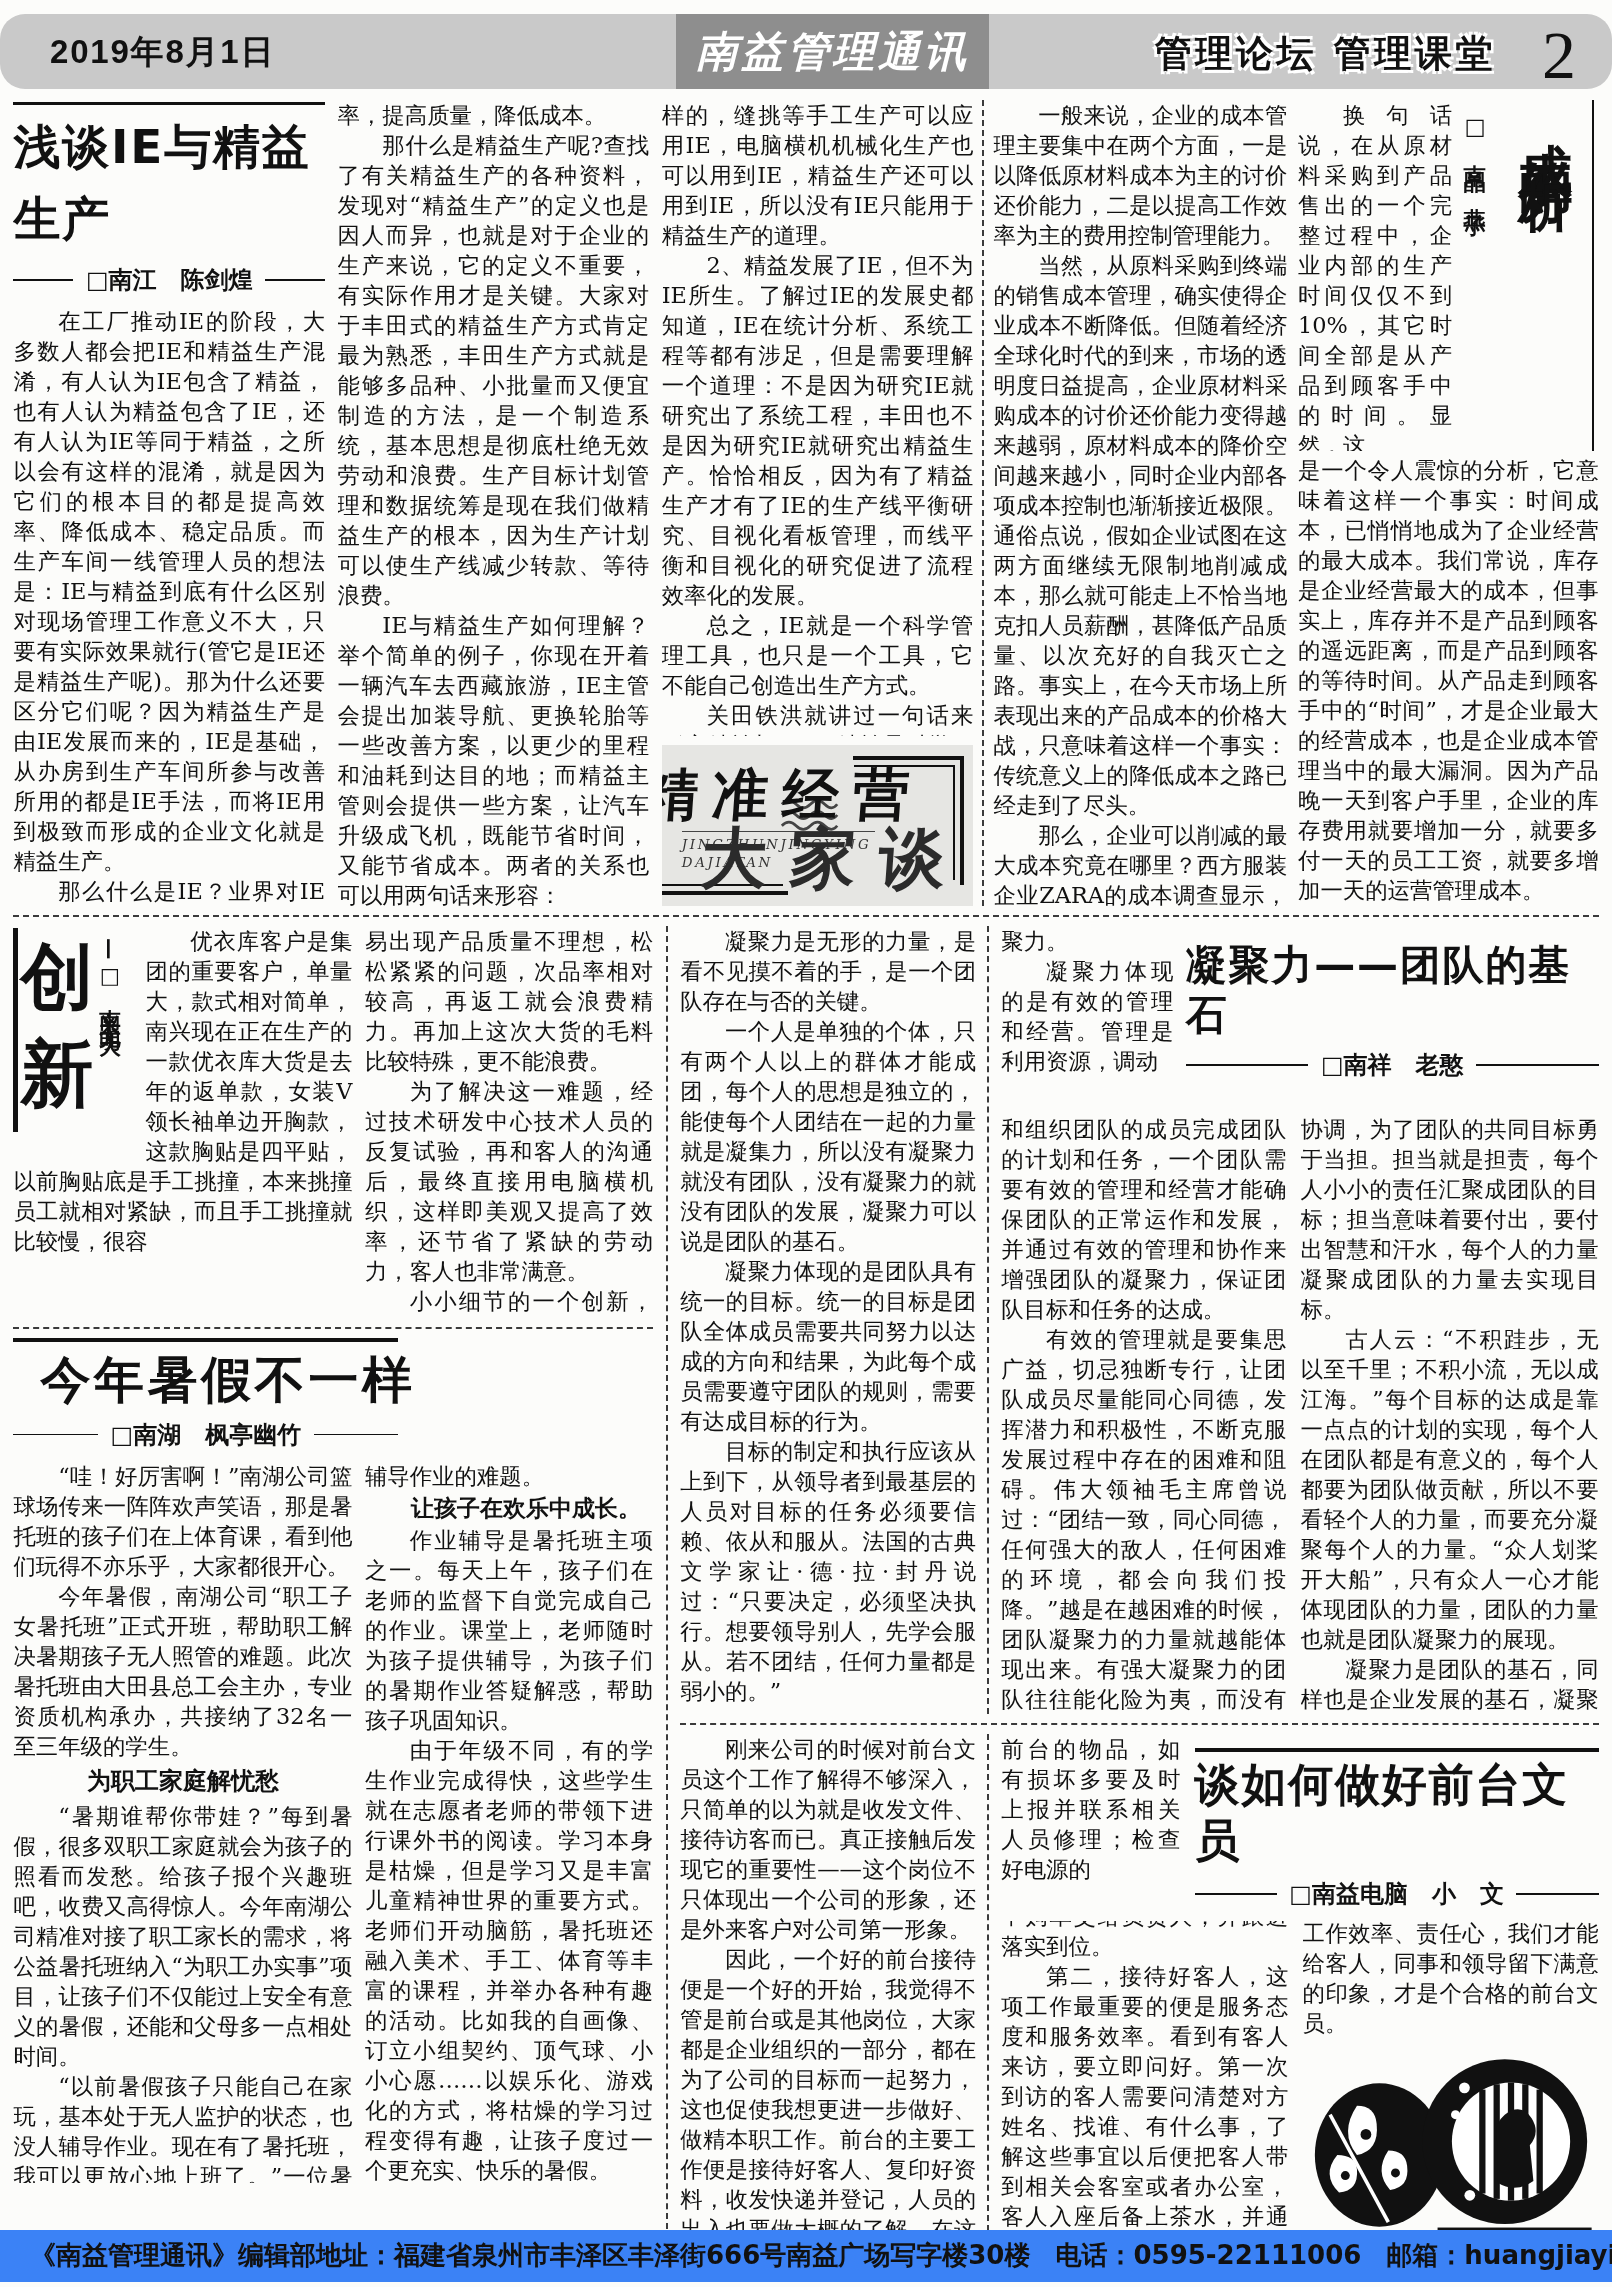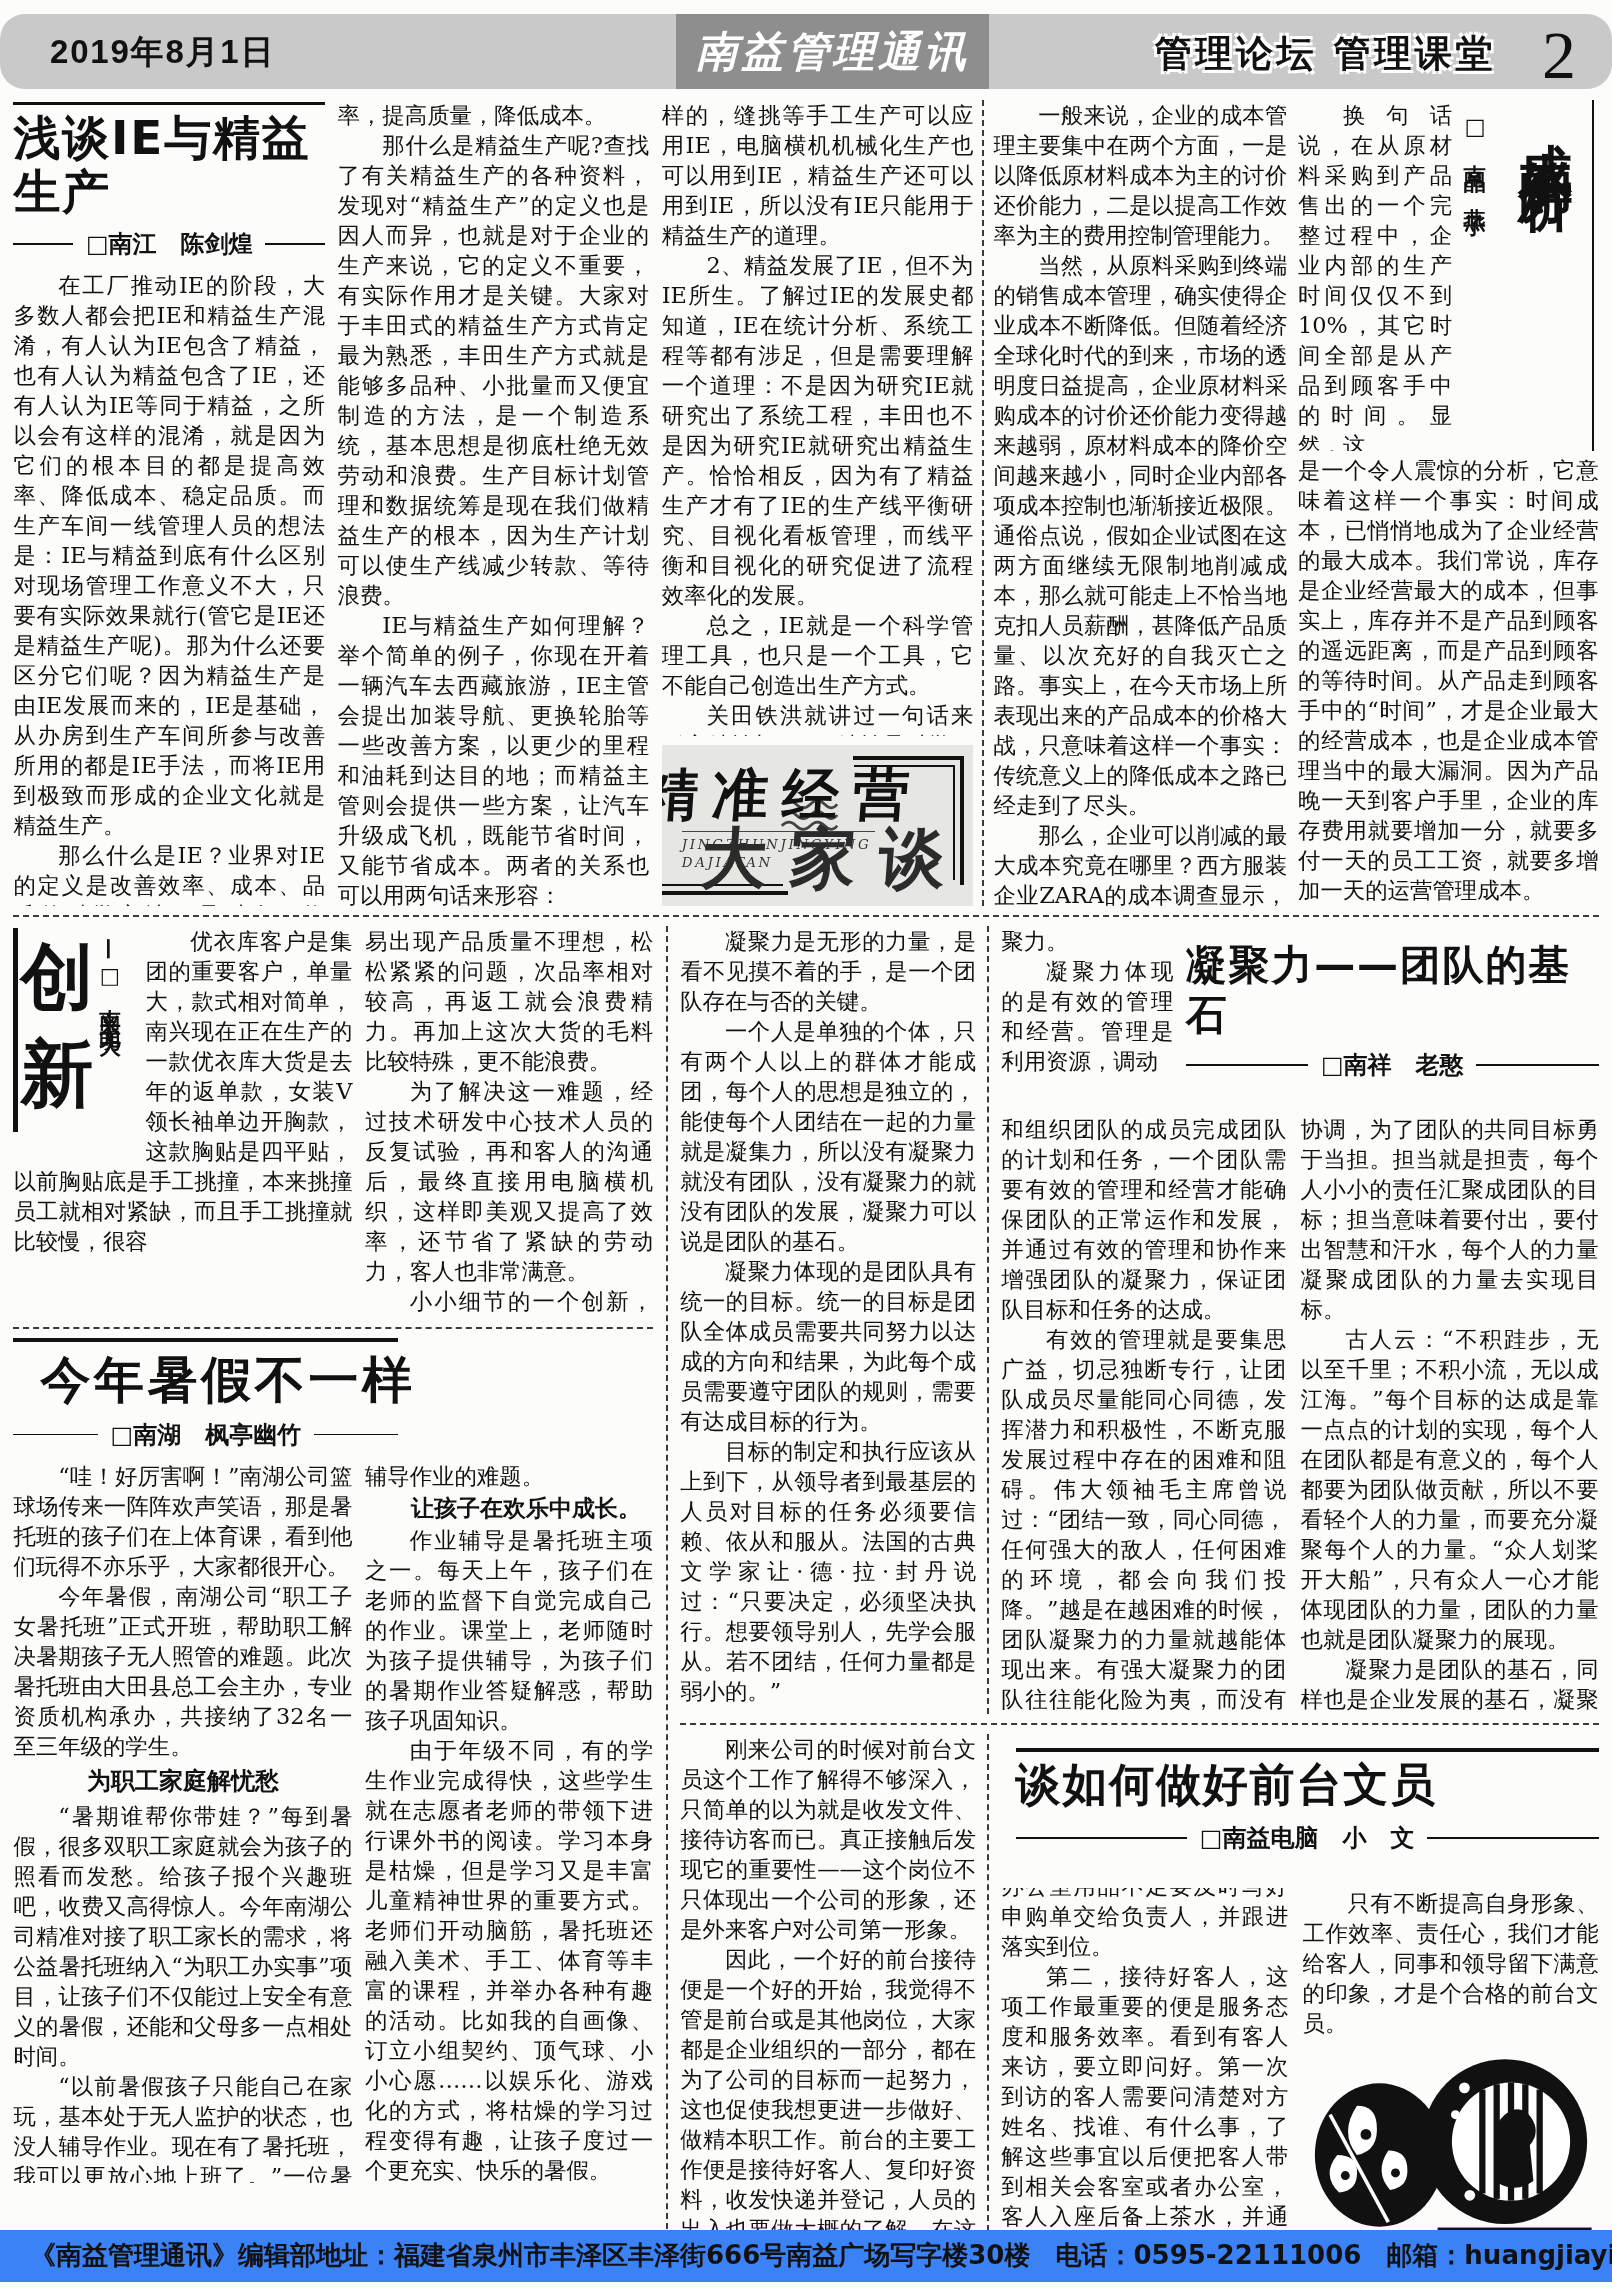--- a/index.html
+++ b/index.html
@@ -27,21 +27,21 @@
   .byline .rl{flex:1;height:1.8px;background:#111;}
   .byline .bt{font-size:24px;font-weight:bold;font-family:"DejaVu Sans",sans-serif;white-space:nowrap;}
   .htitle{font-family:"DejaVu Sans",sans-serif;font-weight:900;margin:0;}
   .toprule{height:3.6px;background:#111;}
   .vert{writing-mode:vertical-rl;}
   
   .top-band{display:flex;height:806px;overflow:hidden;}
   .art-ie{width:960px;display:flex;gap:12.5px;}
   .art-ie .col{flex:1;overflow:hidden;}
   .ie-head .toprule{margin:1.8px 0 5.4px 0;}
-  .ie-title{font-size:47px;line-height:54px;letter-spacing:1.8px;}
+  .ie-title{font-size:47px;line-height:72px;letter-spacing:1.8px;}
   .top-band .vdash{margin:0 9px;}
   .art-cost{flex:1;display:flex;gap:10.7px;}
   .cost-c1{width:294px;overflow:hidden;}
   .cost-right{flex:1;display:flex;flex-direction:column;overflow:hidden;}
   .cost-toprow{display:flex;height:351px;}
   .cost-narrow{width:154px;overflow:hidden;}
   .cost-vbyline{width:47px;padding-top:12.5px;text-align:center;}
   .cost-vbyline .vert{font-size:22.4px;font-weight:bold;font-family:"DejaVu Sans",sans-serif;
         letter-spacing:7.2px;margin:0 auto;}
   .cost-vtitle{width:93px;border-right:2.7px solid #111;display:flex;justify-content:center;}
@@ -332,20 +332,23 @@
 
         <div class="art-rec">
           <div class="rec-c1">
             <div>
                 <p class="para">刚来公司的时候对前台文员这个工作了解得不够深入，只简单的以为就是收发文件、接待访客而已。真正接触后发现它的重要性——这个岗位不只体现出一个公司的形象，还是外来客户对公司第一形象。</p>
                 <p class="para">因此，一个好的前台接待便是一个好的开始，我觉得不管是前台或是其他岗位，大家都是企业组织的一部分，都在为了公司的目标而一起努力，这也促使我想更进一步做好、做精本职工作。前台的主要工作便是接待好客人、复印好资料，收发快递并登记，人员的出入也要做大概的了解，在这段时间的摸索实践中，我也收获了一些工作心得。</p>
               </div>
           </div>
           <div class="rec-right">
             <div class="rec-toprow">
+              <div class="rec-c2top">
+                <div class="cont">前台的物品，如有损坏多要及时上报并联系相关人员修理；检查好电源的</div>
+              </div>
               <div class="rec-titleblock">
                 <div class="toprule"></div>
                 <h1 class="htitle rec-title">谈如何做好前台文员</h1>
                 <div class="byline">
                   <span class="rl"></span>
                   <span class="bt">□南益电脑　小　文</span>
                   <span class="rl"></span>
                 </div>
               </div>
             </div>

